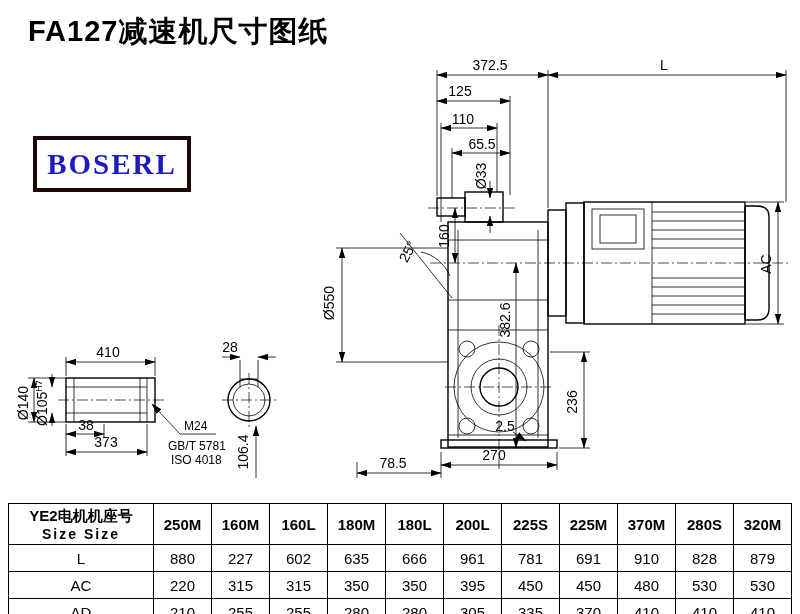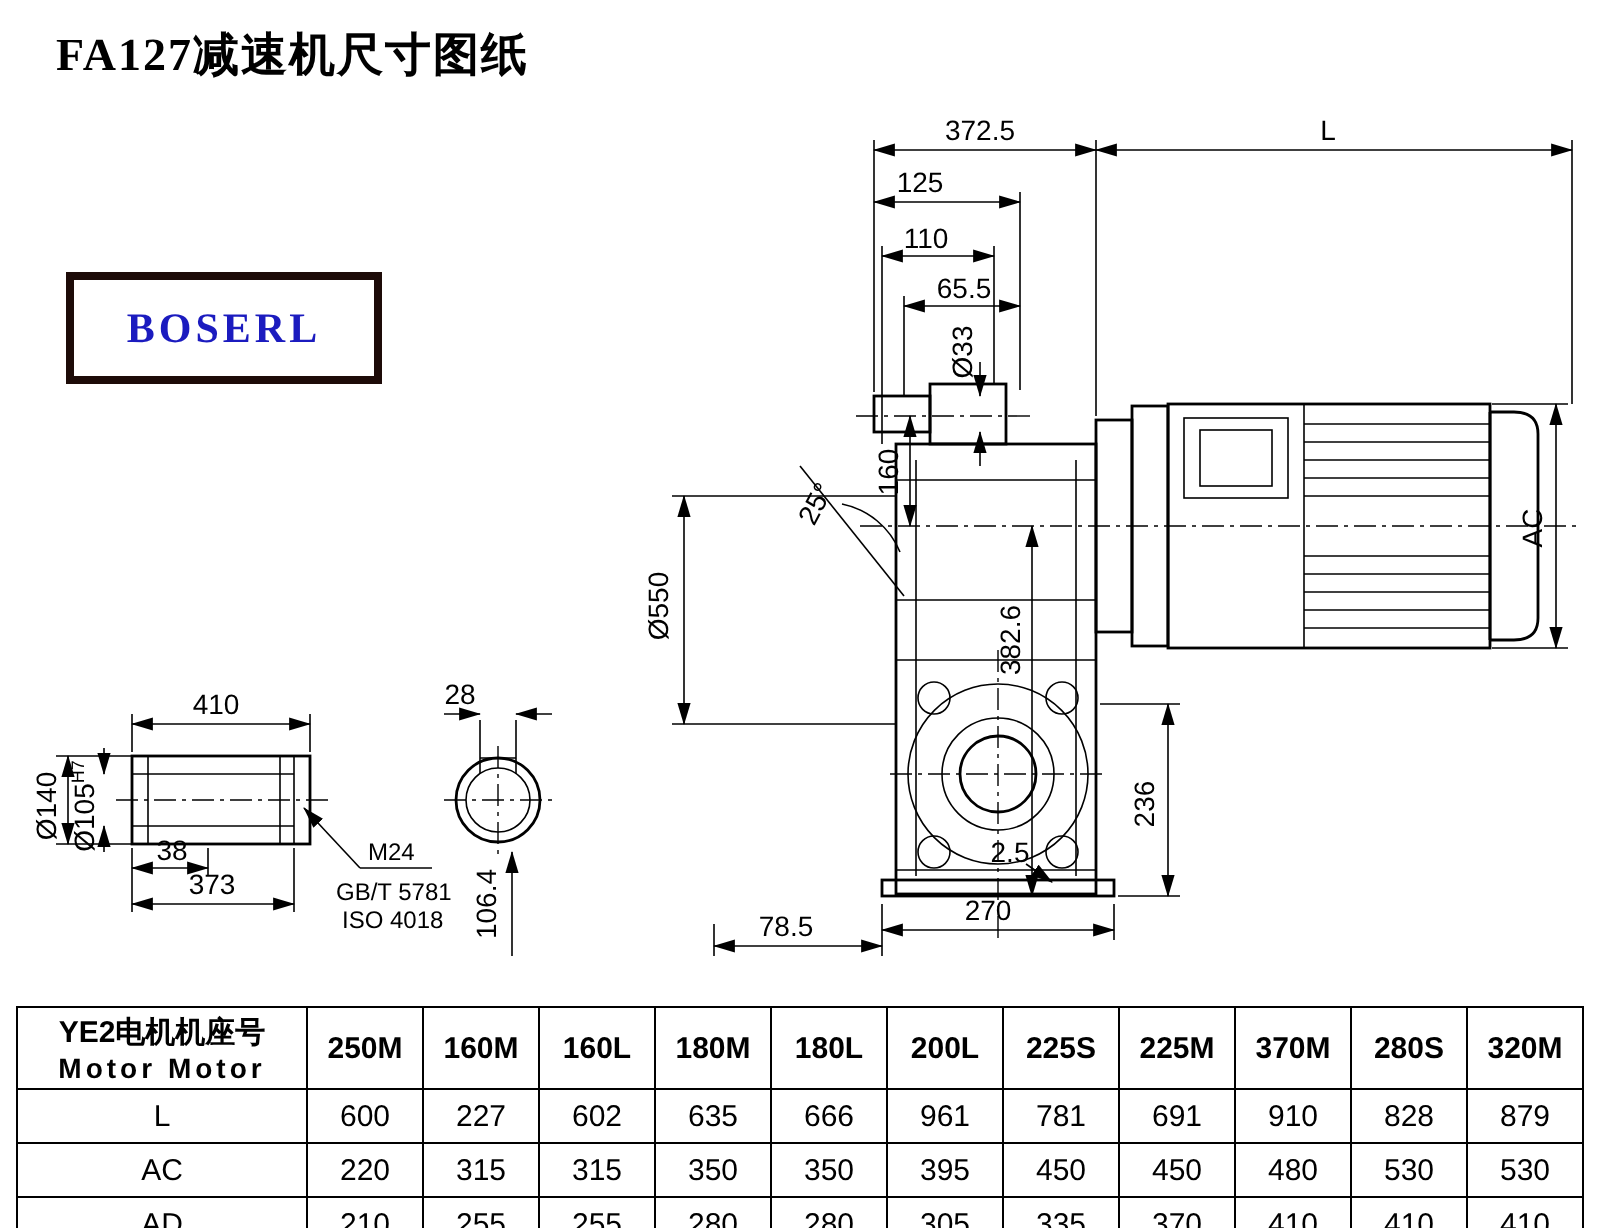--- a/index.html
+++ b/index.html
@@ -1,22 +1,22 @@
 <!DOCTYPE html>
 <html><head>
 <meta charset="utf-8">
 <style>
   html,body{margin:0;padding:0;background:#ffffff;}
   .page{position:relative;width:800px;height:614px;background:#fff;overflow:hidden;
         font-family:"Liberation Sans",sans-serif;color:#000;}
-  .title{position:absolute;left:28px;top:12px;margin:0;font-size:23px;font-weight:bold;
-         letter-spacing:1px;font-family:Liberation Serif, serif;}
+  .title{position:absolute;left:28px;top:12px;margin:0;font-size:29px;font-weight:bold;
+         letter-spacing:1px;font-family:Liberation Sans, sans-serif;}
   .logo{position:absolute;left:33px;top:136px;width:150px;height:48px;border:4px solid #1d0b08;
         background:#fff;display:flex;align-items:center;justify-content:center;}
-  .logo span{font-family:"Liberation Serif",serif;font-weight:bold;font-size:21px;color:#1b1bbf;
+  .logo span{font-family:"Liberation Serif",serif;font-weight:bold;font-size:29px;color:#1b1bbf;
         letter-spacing:2px;}
   svg{position:absolute;left:0;top:0;}
   svg .o{stroke:#000;stroke-width:1.4;fill:none;}
   svg .t{stroke:#000;stroke-width:.8;fill:none;}
   svg .c{stroke:#000;stroke-width:.7;fill:none;stroke-dasharray:11 3 2 3;}
   svg text{font:14px "Liberation Sans",sans-serif;fill:#000;stroke:none;}
   svg text.sm{font-size:12px;}
   .size-table{position:absolute;left:8px;top:503px;width:784px;border-collapse:collapse;
         table-layout:fixed;font-family:"Liberation Sans",sans-serif;}
   .size-table th,.size-table td{border:1px solid #000;text-align:center;padding:0;
@@ -203,37 +203,37 @@
       <text class="sm" x="171" y="464">ISO 4018</text>
       <text transform="rotate(-90 248 452)" x="248" y="452" text-anchor="middle">106.4</text>
     </g>
   </svg>
 
   <table class="size-table">
     <tbody>
         <tr>
       <th class="label-col">
         <div>YE2电机机座号</div>
-        <div class="en">Motor Motor</div>
+        <div class="en">Size Size</div>
       </th>
       <th>250M</th>
       <th>160M</th>
       <th>160L</th>
       <th>180M</th>
       <th>180L</th>
       <th>200L</th>
       <th>225S</th>
       <th>225M</th>
       <th>370M</th>
       <th>280S</th>
       <th>320M</th>
     </tr>
     <tr>
       <td>L</td>
-      <td>600</td>
+      <td>880</td>
       <td>227</td>
       <td>602</td>
       <td>635</td>
       <td>666</td>
       <td>961</td>
       <td>781</td>
       <td>691</td>
       <td>910</td>
       <td>828</td>
       <td>879</td>

